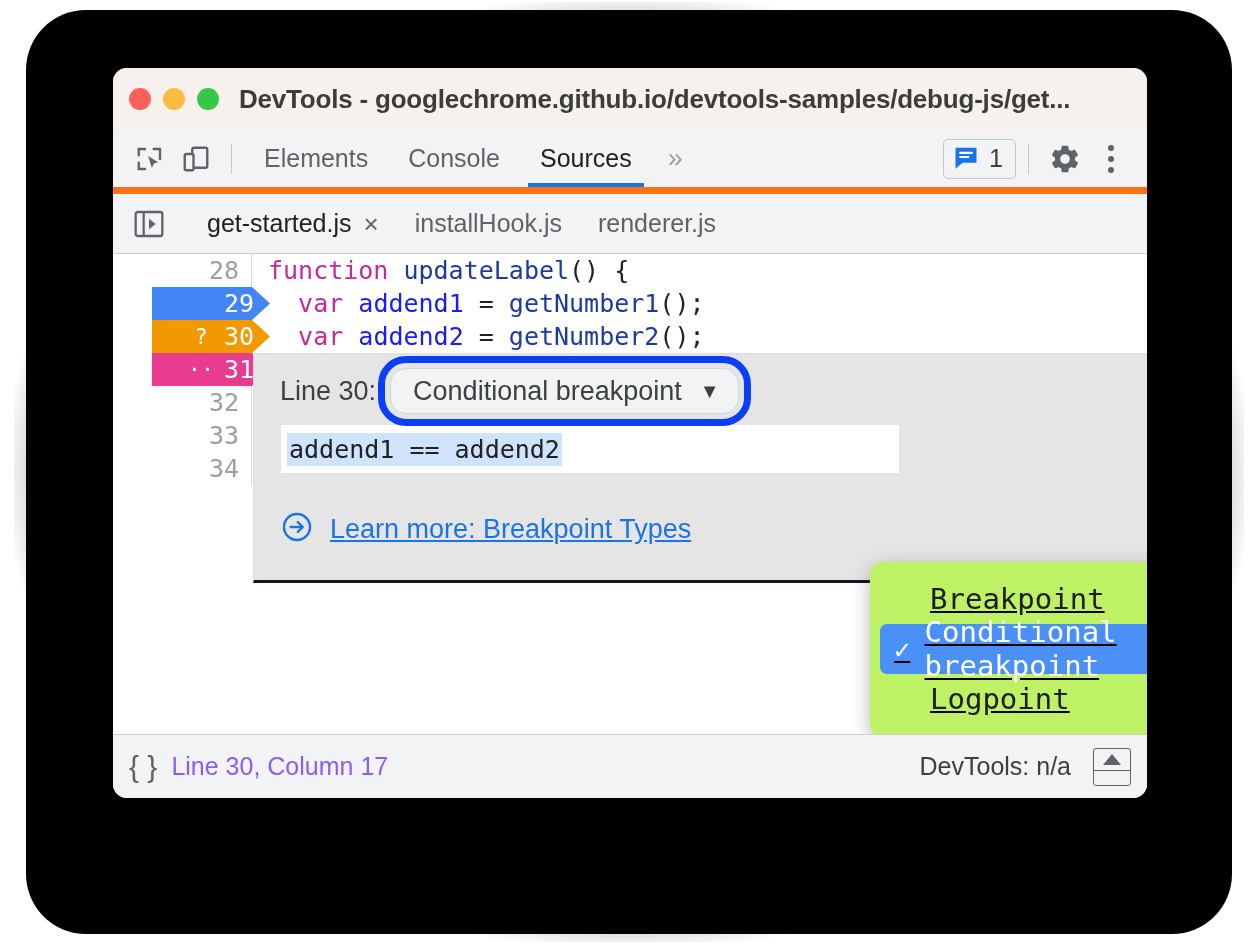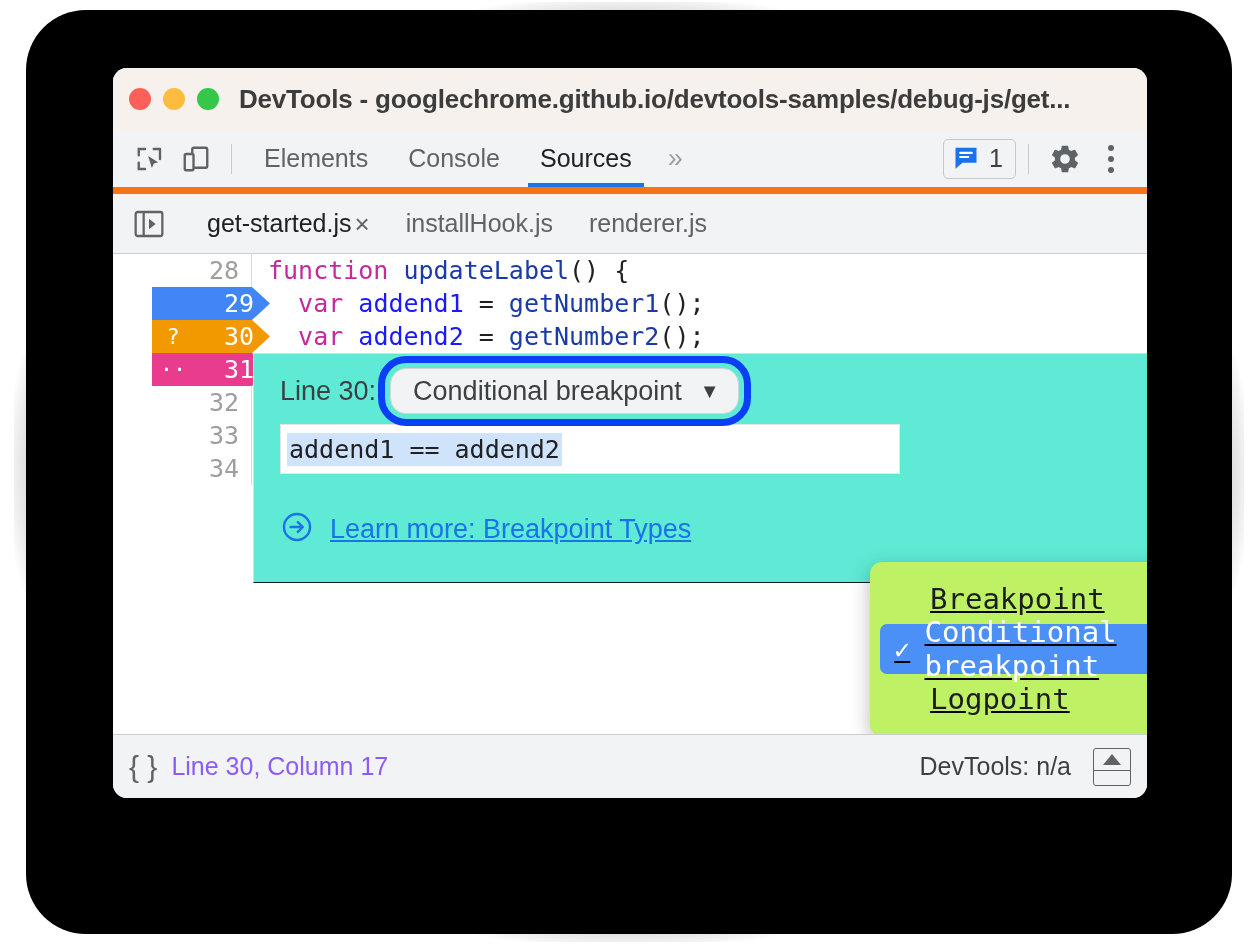--- a/index.html
+++ b/index.html
@@ -113,21 +113,21 @@
     display:flex;align-items:center;
     padding-left:14px;
     box-sizing:border-box;
   }
   .nav-toggle{
     width:44px;height:40px;
     display:flex;align-items:center;justify-content:center;
     margin-right:18px;
   }
   .ftab{
-    display:flex;align-items:center;gap:3px;
+    display:flex;align-items:center;gap:12px;
     font-size:25px;color:#5f6368;
     padding:0 18px;height:100%;
   }
   .ftab.active{color:#202124;background:#f1f3f4;}
   .ftab .close{font-size:26px;color:#5f6368;line-height:1;}
 
   
   .editor{
     position:relative;
     height:480px;
@@ -161,20 +161,21 @@
   
   .flag{
     position:absolute;
     left:0;top:0;
     width:118px;height:33px;
     display:flex;align-items:center;
     box-sizing:border-box;
     color:#ffffff;
     font-size:25px;
     clip-path:polygon(0 0, 100px 0, 118px 50%, 100px 100%, 0 100%);
+    padding-left:28px;
   }
   .flag .badge{
     width:42px;text-align:center;font-size:22px;
   }
   .flag .num{
     flex:1;text-align:right;padding-right:16px;
   }
   .flag.blue{background:#4285f4;}
   .flag.orange{background:#f29900;}
   .flag.pink{background:#ea3c8f;}
@@ -184,23 +185,23 @@
   .tok-var{color:#1a1aff;}
   .tok-str{color:#c41a16;}
   .tok-plain{color:#202124;}
 
   
   .bp-panel{
     position:absolute;
     left:101px; right:0;
     top:99px;
     height:230px;
-    background:#5eead4;
+    background:#e5e5e5;
     border-top:1px solid #dadce0;
-    border-bottom:1px solid #0f172a;
+    border-bottom:3px solid #0f172a;
     border-left:1px solid #dadce0;
     box-sizing:border-box;
     font-family:"Liberation Sans", sans-serif;
     z-index:5;
   }
   .bp-row1{
     display:flex;align-items:center;
     padding:18px 0 0 26px;
     height:56px;box-sizing:border-box;
   }

